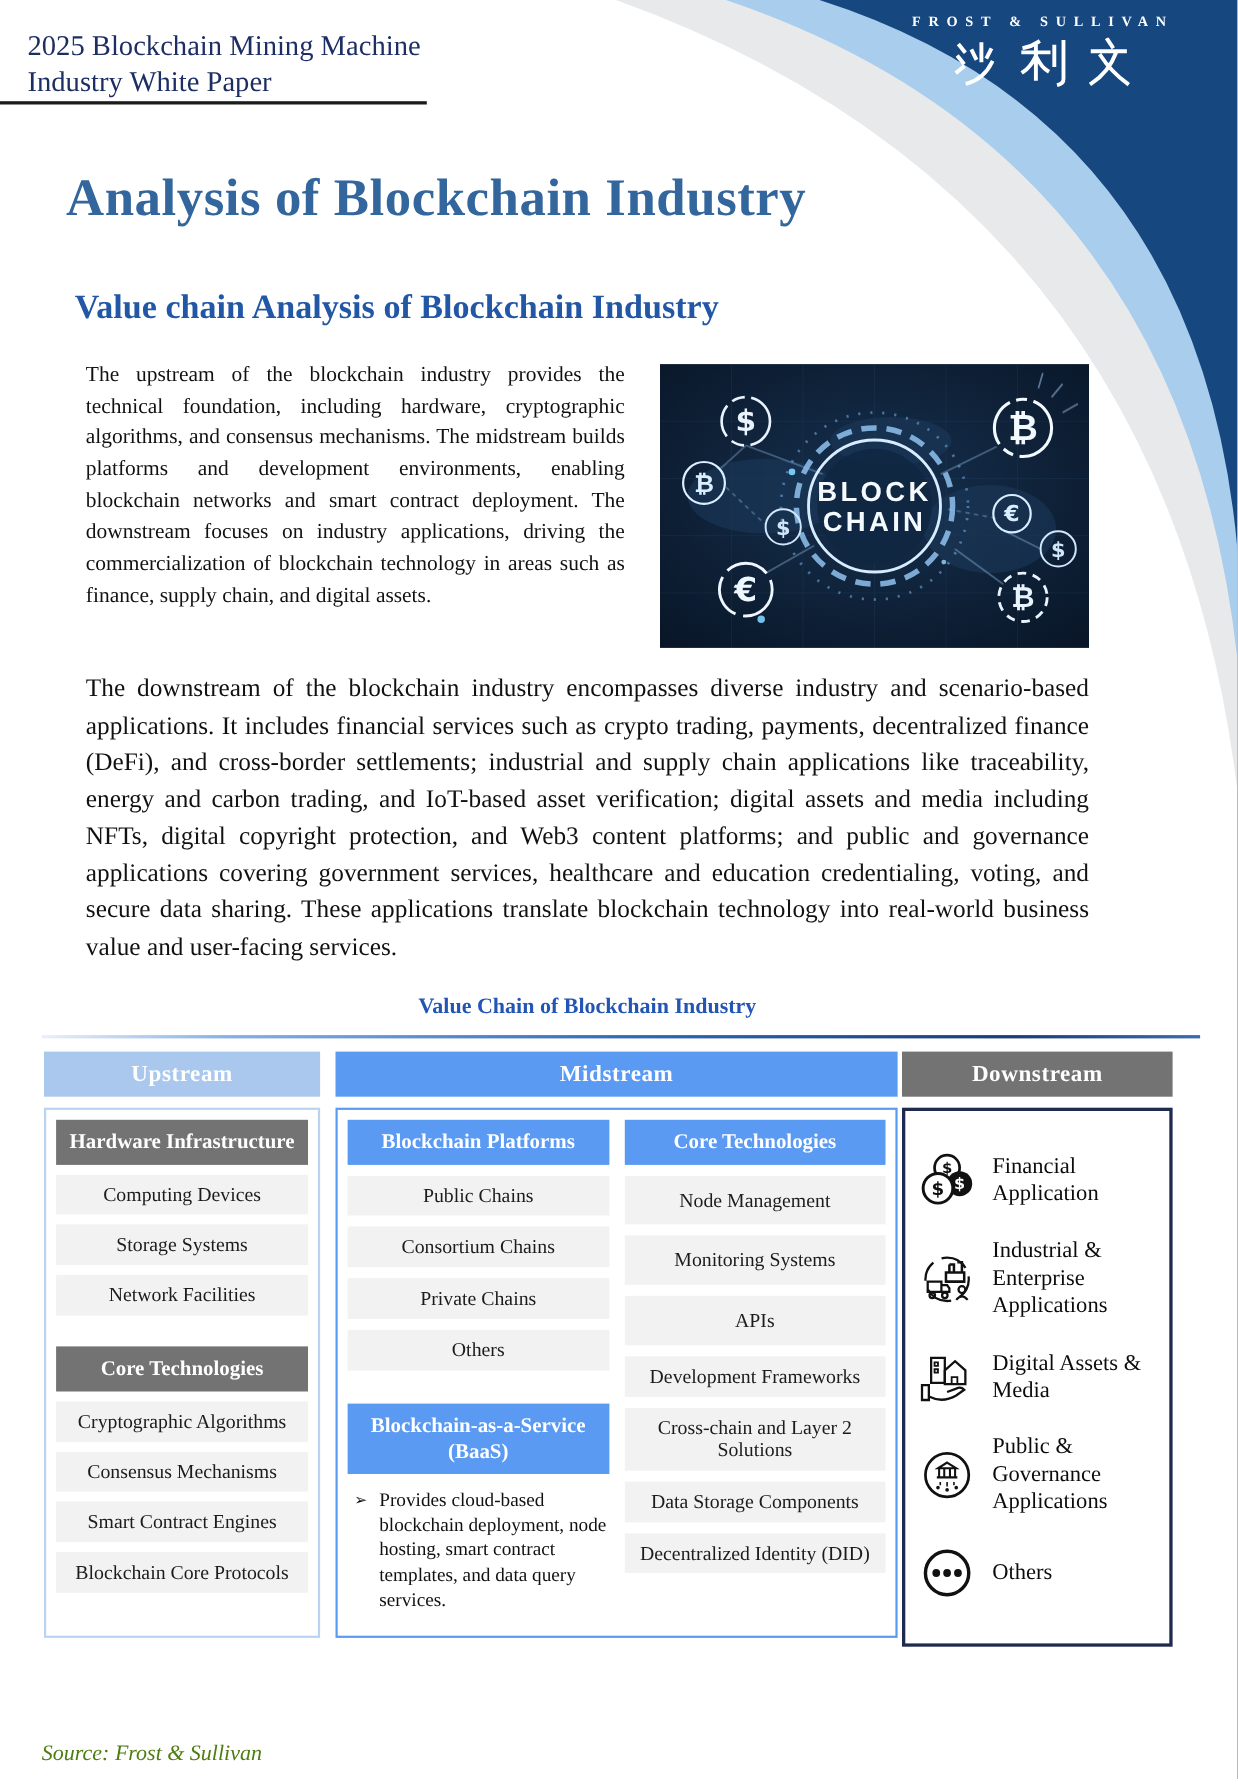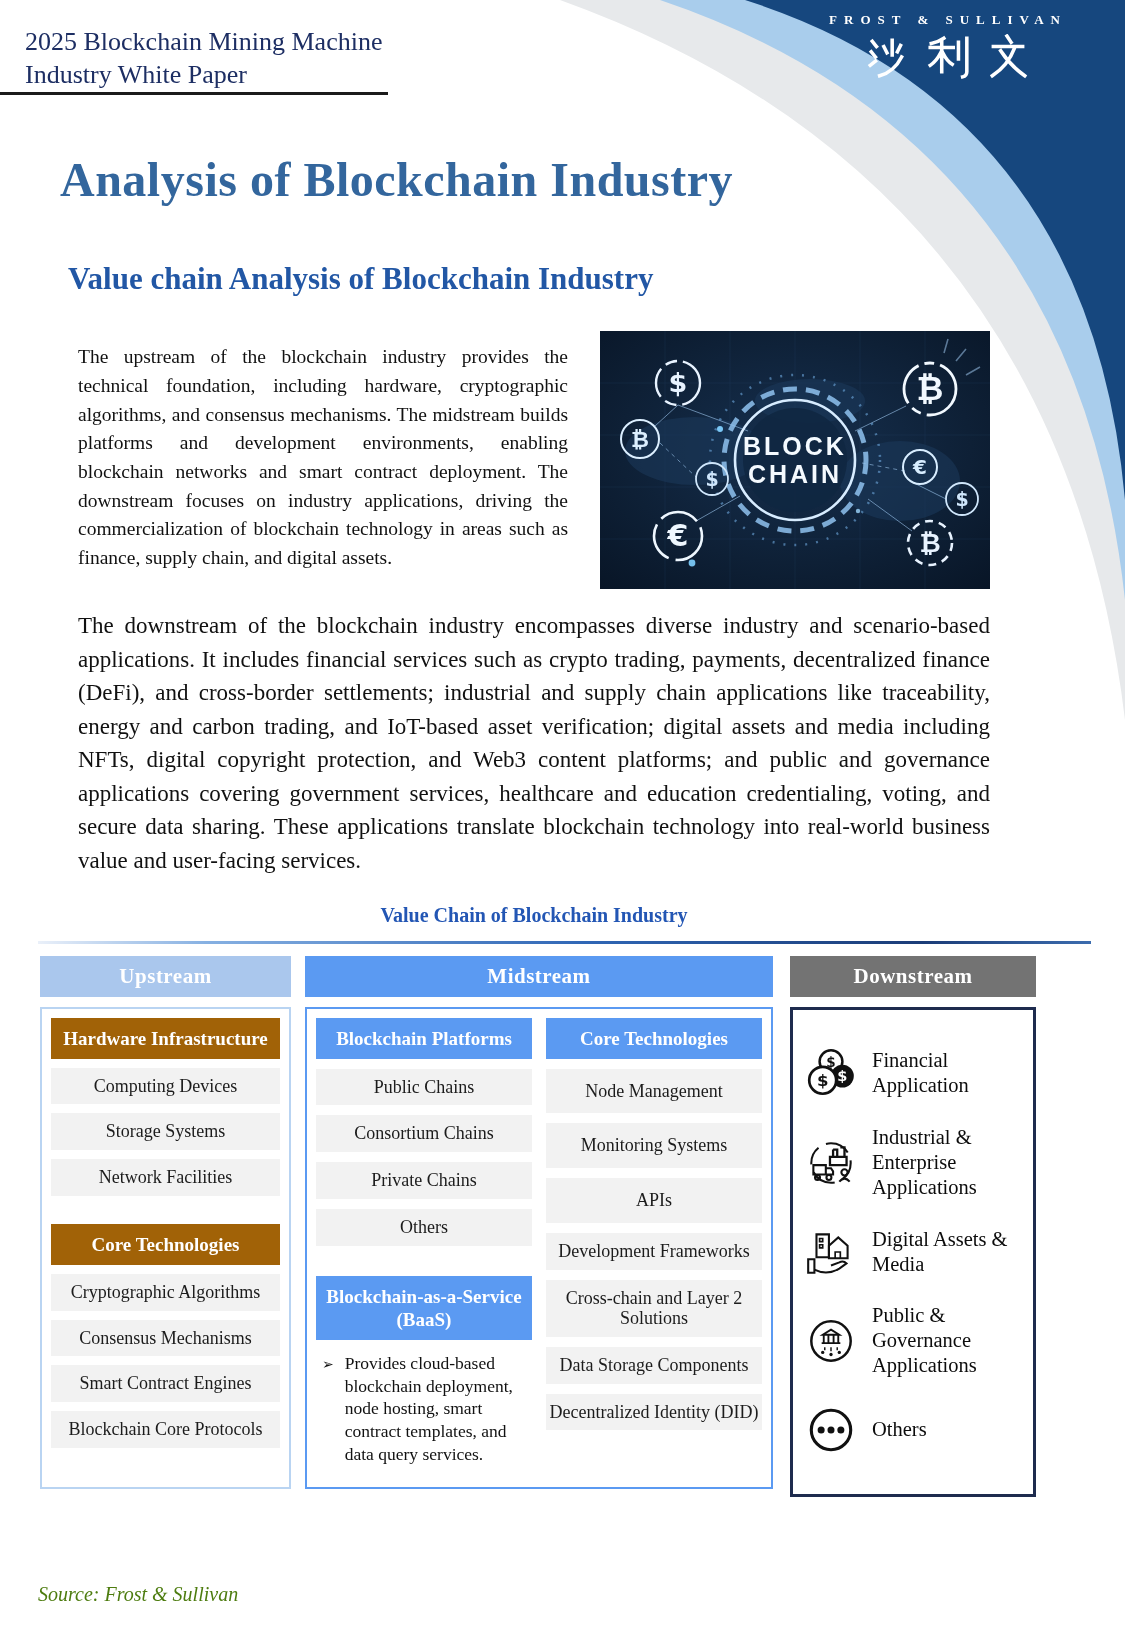--- a/index.html
+++ b/index.html
@@ -13,45 +13,45 @@
   .logo{position:absolute;right:58px;top:12px;z-index:2;text-align:center;color:#fff;}
   .logo-en{font-size:13px;letter-spacing:7px;font-weight:bold;white-space:nowrap;}
   .logo-cn{margin-top:6px;display:flex;gap:18px;justify-content:center;}
   .logo-cn svg{display:block;}
   .sr{position:absolute;opacity:0;font-size:2px;pointer-events:none;}
   
   .page-title{margin:152px 0 0 60px;font-size:48px;font-weight:bold;color:#33669d;
               letter-spacing:.5px;position:relative;z-index:1;}
   .section-title{margin:54px 0 0 68px;font-size:31px;font-weight:bold;color:#2257a5;position:relative;z-index:1;}
   
-  .row1{display:flex;gap:32px;margin:30px 0 0 78px;width:912px;position:relative;z-index:1;align-items:center;}
+  .row1{display:flex;gap:32px;margin:30px 0 0 78px;width:912px;position:relative;z-index:1;}
   .p1{width:502px;font-size:19.5px;line-height:1.47;text-align:justify;}
   .p2{margin:20px 0 0 78px;width:912px;font-size:23px;line-height:1.46;text-align:justify;position:relative;z-index:1;}
   
   .hero{width:390px;height:258px;flex-shrink:0;margin-top:4px;}
   
   .caption{margin:26px 0 0 78px;width:912px;text-align:center;font-size:20px;font-weight:bold;color:#2356b4;}
   .rule{height:3px;margin:14px 0 12px 38px;width:1053px;
         background:linear-gradient(90deg,#eaf0f9 0%,#86b0e2 16%,#2f66b5 52%,#1b3c77 84%,#3c6cae 100%);}
   .diagram{margin:0 0 0 40px;width:1051px;display:flex;position:relative;z-index:1;}
   .col-up{width:251px;margin-right:14px;}
-  .col-mid{width:468px;margin-right:17px;}
+  .col-mid{width:511px;margin-right:4px;}
   .col-down{width:246px;}
   .col-header{height:41px;display:flex;align-items:center;justify-content:center;color:#fff;
               font-weight:bold;font-size:21px;margin-bottom:10px;letter-spacing:.5px;}
   .col-up .col-header{background:#aac7ed;}
   .col-mid .col-header{background:#5b9af2;}
   .col-down .col-header{background:#737373;}
   .vbox{background:#fff;min-height:460px;}
   .box-up{border:2px solid #b9d4f2;padding:9px;display:flex;flex-direction:column;gap:9px;}
   .box-mid{border:2px solid #5b9af2;padding:9px;display:flex;gap:14px;}
   .mid-col{flex:1;display:flex;flex-direction:column;gap:10px;}
   .box-down{border:3px solid #1e2b4e;padding:12px 10px;display:flex;flex-direction:column;justify-content:space-evenly;}
   .subhead{color:#fff;font-weight:bold;text-align:center;font-size:19px;line-height:1.22;padding:9px 4px;}
-  .subhead.light{background:#a16207;}
+  .subhead.light{background:#737373;}
   .subhead.blue{background:#5b9af2;}
   .gitem{background:#f2f2f2;text-align:center;font-size:18px;line-height:1.15;padding:8px 3px;color:#1c1c1c;}
   .spacer{height:10px;flex-shrink:0;}
   .bullet{display:flex;gap:11px;padding:2px 2px 0 6px;font-size:17.5px;line-height:1.3;}
   .bullet .marker{font-family:"DejaVu Sans",sans-serif;font-size:14px;padding-top:3px;}
   .down-row{display:flex;align-items:center;gap:13px;}
   .down-row svg{flex-shrink:0;}
   .down-label{font-size:20.5px;line-height:1.22;color:#0c0c0c;}
   
   .page-number{position:absolute;left:988px;top:1478px;font-size:20px;color:#5f6670;}

